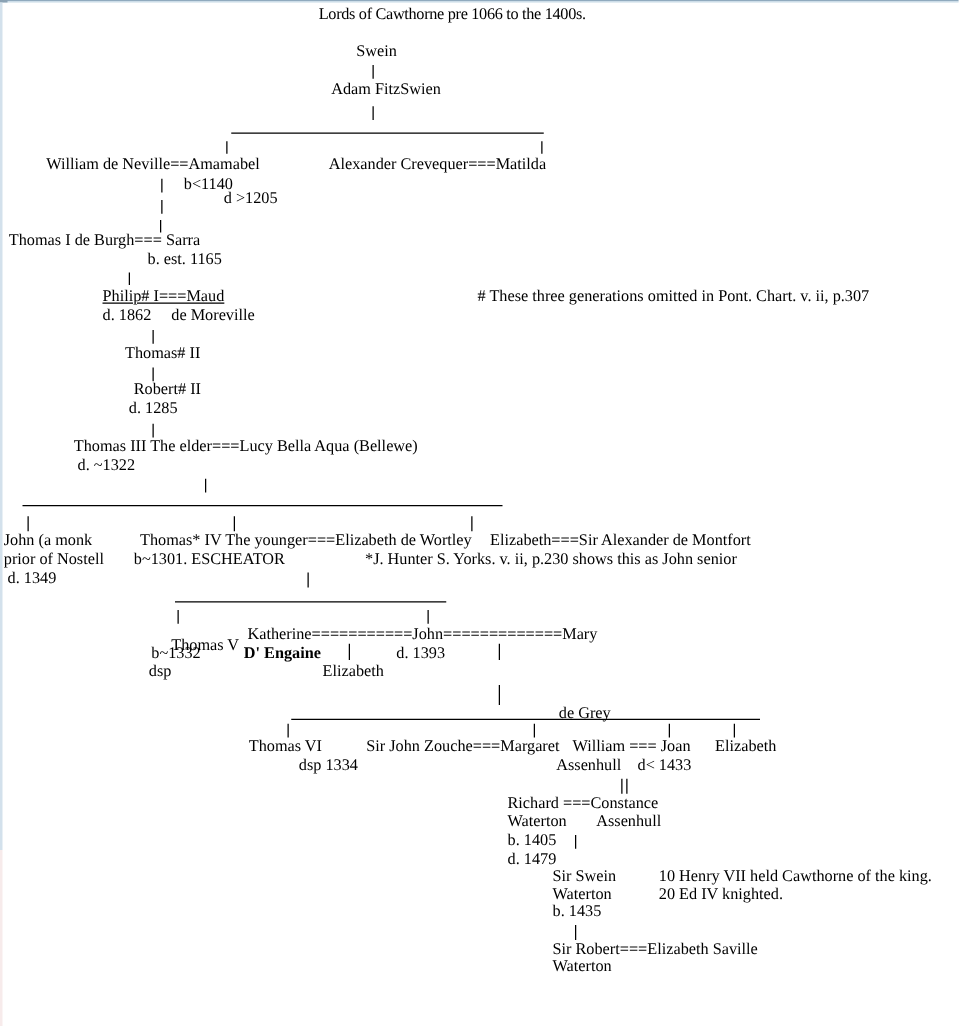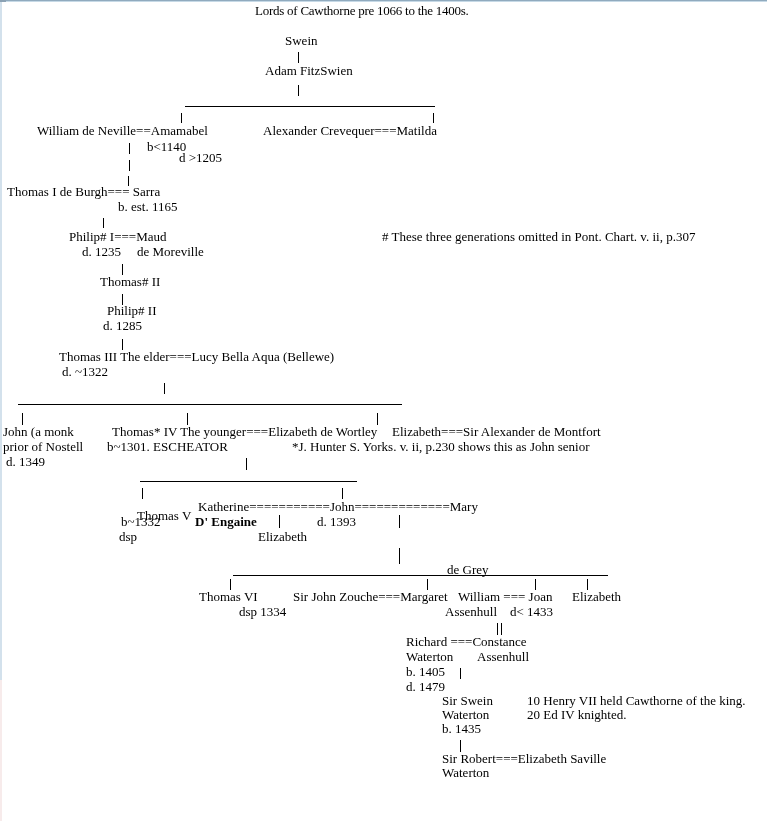--- a/index.html
+++ b/index.html
@@ -17,26 +17,26 @@
 <div id="canvas">
     <div class="t title" style="left: 255px; top: 3px;">Lords of Cawthorne pre 1066 to the 1400s.</div>
     <div class="t" style="left: 285px; top: 33px;">Swein</div>
     <div class="t" style="left: 265px; top: 63px;">Adam FitzSwien</div>
     <div class="t" style="left: 37px; top: 123px;">William de Neville==Amamabel</div>
     <div class="t" style="left: 263px; top: 123px;">Alexander Crevequer===Matilda</div>
     <div class="t" style="left: 147px; top: 139px;">b&lt;1140</div>
     <div class="t" style="left: 147px; top: 150px; margin-left: 32px;">d &gt;1205</div>
     <div class="t" style="left: 7px; top: 184px;">Thomas I de Burgh=== Sarra</div>
     <div class="t" style="left: 118px; top: 199px;">b. est. 1165</div>
-    <div class="t" style="left: 69px; top: 229px;">Philip# I===Maud</div>
+    <div class="t" style="left: 82px; top: 229px; text-decoration: underline;">Philip# I===Maud</div>
     <div class="t" style="left: 382px; top: 229px;"># These three generations omitted in Pont. Chart. v. ii, p.307</div>
-    <div class="t" style="left: 82px; top: 244px;">d. 1235</div>
+    <div class="t" style="left: 82px; top: 244px;">d. 1862</div>
     <div class="t" style="left: 137px; top: 244px;">de Moreville</div>
     <div class="t" style="left: 100px; top: 274px;">Thomas# II</div>
-    <div class="t" style="left: 107px; top: 303px;">Philip# II</div>
+    <div class="t" style="left: 107px; top: 303px;">Robert# II</div>
     <div class="t" style="left: 103px; top: 318px;">d. 1285</div>
     <div class="t" style="left: 59px; top: 349px;">Thomas III The elder===Lucy Bella Aqua (Bellewe)</div>
     <div class="t" style="left: 62px; top: 364px;">d. ~1322</div>
     <div class="t" style="left: 3px; top: 424px;">John (a monk</div>
     <div class="t" style="left: 112px; top: 424px;">Thomas* IV The younger===Elizabeth de Wortley</div>
     <div class="t" style="left: 392px; top: 424px;">Elizabeth===Sir Alexander de Montfort</div>
     <div class="t" style="left: 3px; top: 439px;">prior of Nostell</div>
     <div class="t" style="left: 107px; top: 439px;">b~1301. ESCHEATOR</div>
     <div class="t" style="left: 292px; top: 439px;">*J. Hunter S. Yorks. v. ii, p.230 shows this as John senior</div>
     <div class="t" style="left: 6px; top: 454px;">d. 1349</div>

